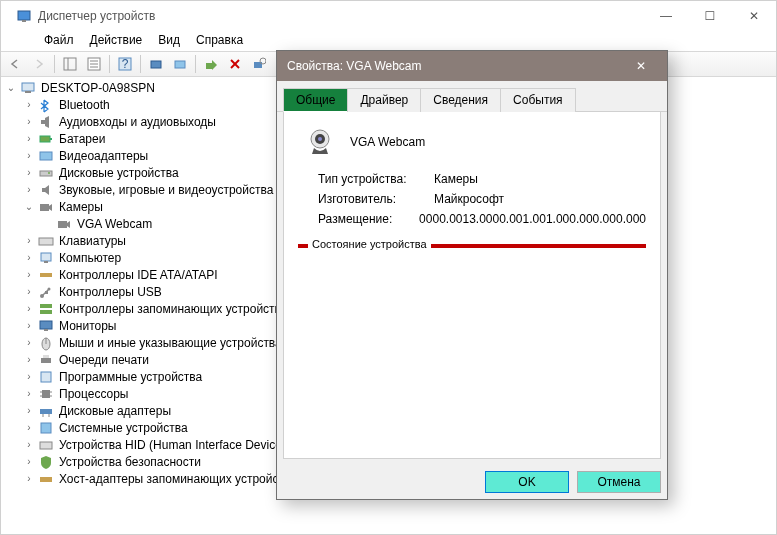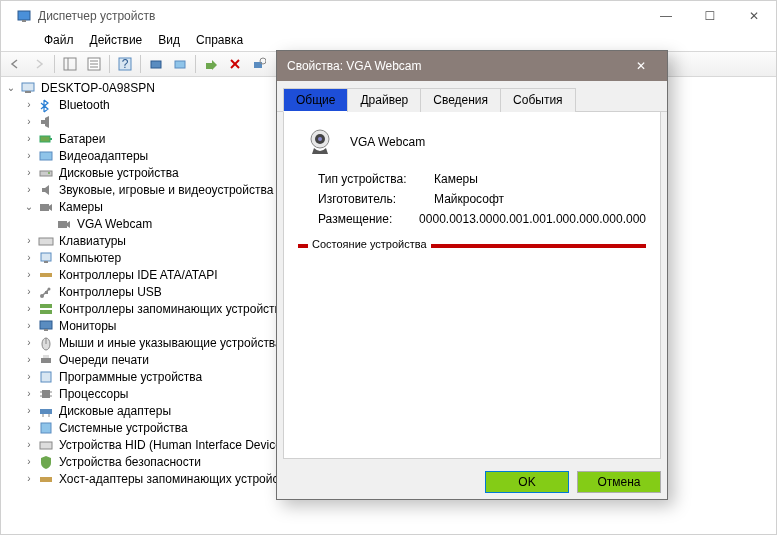--- a/index.html
+++ b/index.html
@@ -20,33 +20,33 @@
   .tree-row .expander { width: 12px; text-align: center; color: #6b6b6b; font-size: 10px; }
   .tree-row .ico { width: 16px; height: 16px; margin: 0 3px; display: flex; align-items: center; justify-content: center; }
   .tree-row .label { padding: 0 2px; }
 
   .dialog { position: absolute; left: 276px; top: 50px; width: 392px; height: 450px; background: #f0f0f0; border: 1px solid #707070; box-shadow: 6px 6px 16px rgba(0,0,0,0.25); display: flex; flex-direction: column; }
   .dialog .dlg-titlebar { height: 30px; background: #8a7d78; color: #fff; display: flex; align-items: center; padding: 0 4px 0 10px; }
   .dialog .dlg-titlebar .t { flex: 1; font-size: 12px; }
   .dialog .dlg-titlebar .x { width: 44px; height: 30px; display:flex; align-items:center; justify-content:center; color:#fff; }
   .dialog .tabbar { display: flex; background: #f0f0f0; border-bottom: 1px solid #d0d0d0; padding: 6px 6px 0 6px; }
   .dialog .tab { padding: 4px 12px; border: 1px solid #d0d0d0; border-bottom: none; background: #f0f0f0; margin-right: -1px; position: relative; top: 1px; }
-  .dialog .tab.active { background: #1d4ed8; border-bottom: 1px solid #fff; }
+  .dialog .tab.active { background: #15803d; border-bottom: 1px solid #fff; }
   .dialog .tab-content { flex: 1; background: #fff; margin: 0 6px 6px 6px; border: 1px solid #d0d0d0; border-top: none; padding: 14px; position: relative; }
   .dev-row { display:flex; align-items:center; margin-bottom: 14px; }
   .dev-row .cam-icon { width: 32px; height: 32px; margin-left: 6px; margin-right: 14px; }
   .info-grid { margin-left: 20px; }
   .info-grid div { display:flex; margin-bottom: 6px; }
   .info-grid .k { width: 116px; }
   .status-group { margin-top: 18px; border: 2px solid #c00000; padding: 0; position: relative; }
   .status-group .legend { position: absolute; top: -8px; left: 8px; background:#fff; padding: 0 4px; font-size: 11px; }
   .status-box { margin: 8px; border: 1px solid #5c98c8; height: 110px; padding: 4px; background: #fff; position:relative; }
   .status-box .scroll { position:absolute; right:1px; top:1px; bottom:1px; width:17px; background:#f0f0f0; border-left:1px solid #ddd; display:flex; flex-direction:column; justify-content:space-between; align-items:center; color:#888; }
   .dlg-buttons { display:flex; justify-content:flex-end; padding:6px; gap:8px; }
-  .dlg-buttons button { width:84px; height:22px; border:1px solid #adadad; background:#84cc16; }
+  .dlg-buttons button { width:84px; height:22px; border:1px solid #adadad; background:#5eead4; }
   .dlg-buttons button.default { border:1px solid #0078d7; }
 
   svg { display:block; }
 </style>
 </head>
 <body>
 
 <div class="main-window">
 
   <div class="titlebar">
@@ -158,20 +158,21 @@
           <span class="label">Bluetooth</span>
         </div>
         <div class="tree-row" style="padding-left: 22px;">
           <span class="expander">›</span>
           <span class="ico">
             <svg width="16" height="16">
               <rect x="3" y="6" width="4" height="4" fill="#888"></rect>
               <path d="M7 4 L11 2 L11 14 L7 12 Z" fill="#888"></path>
             </svg>
           </span>
+          <span class="label">Аудиовходы и аудиовыходы</span>
         </div>
         <div class="tree-row" style="padding-left: 22px;">
           <span class="expander">›</span>
           <span class="ico">
             <svg width="16" height="16">
               <rect x="2" y="5" width="10" height="6" fill="#6ea84f" stroke="#3a6"></rect>
               <rect x="12" y="7" width="2" height="2" fill="#3a6"></rect>
             </svg>
           </span>
           <span class="label">Батареи</span>

